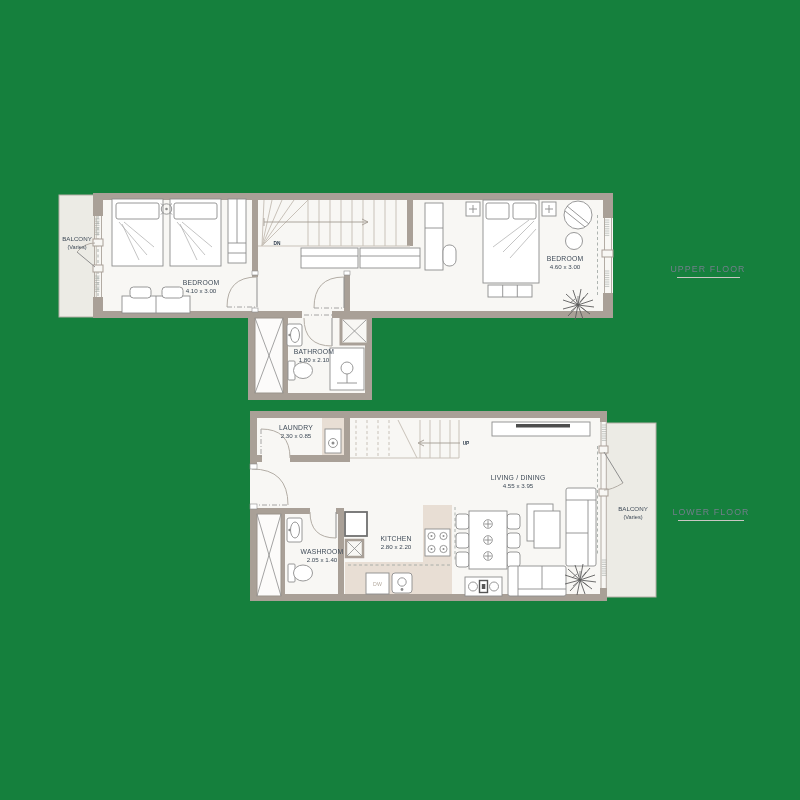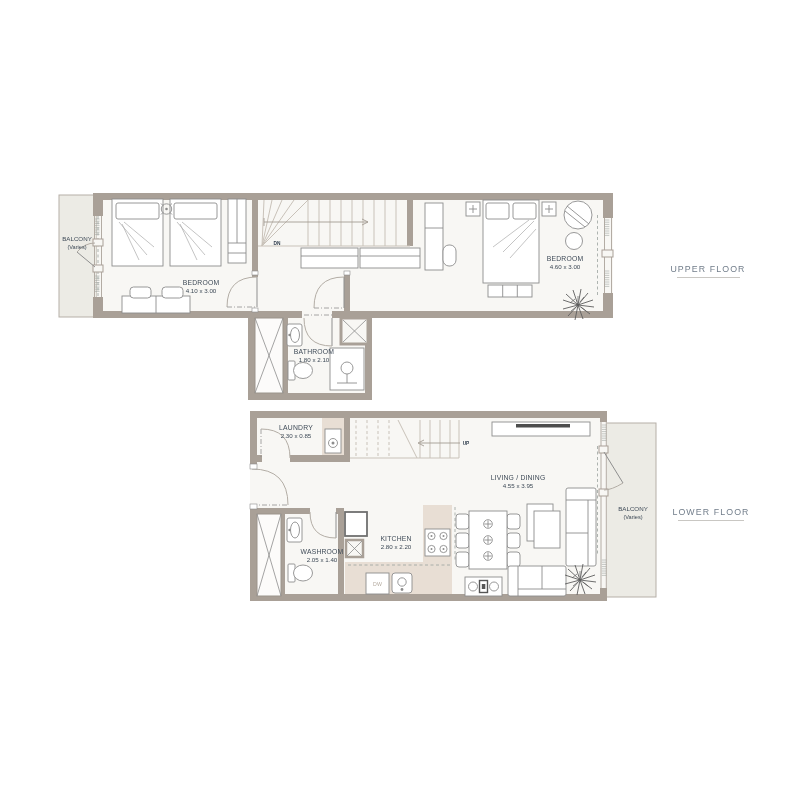--- a/index.html
+++ b/index.html
@@ -1,17 +1,17 @@
 <!DOCTYPE html>
 <html><head>
 <meta charset="utf-8">
 <title>Floor Plan</title>
 <style>
   html,body{margin:0;padding:0;background:#e9e6e0;}
-  .canvas{position:relative;width:800px;height:800px;background:#ffffff;overflow:hidden;font-family:"Liberation Sans",sans-serif;}
+  .canvas{position:relative;width:800px;height:800px;background:#15803d;overflow:hidden;font-family:"Liberation Sans",sans-serif;}
   svg{position:absolute;left:0;top:0;}
   text{font-family:"Liberation Sans",sans-serif;}
   .rname{font-size:6.8px;fill:#3e4a57;text-anchor:middle;letter-spacing:.2px;}
   .rdims{font-size:6.2px;fill:#3e4a57;text-anchor:middle;}
   .bname{font-size:6.2px;fill:#3e4a57;text-anchor:middle;}
   .bsub{font-size:5.6px;fill:#3e4a57;text-anchor:middle;}
   .stxt{font-size:4.8px;fill:#2f3d4d;font-weight:bold;text-anchor:middle;}
   .dwtxt{font-size:5.2px;fill:#b5aba0;text-anchor:middle;letter-spacing:.3px;}
   .flabel{font-size:8.8px;fill:#727e8b;letter-spacing:1.1px;text-anchor:middle;}
   .wall{fill:#a9a097;}

